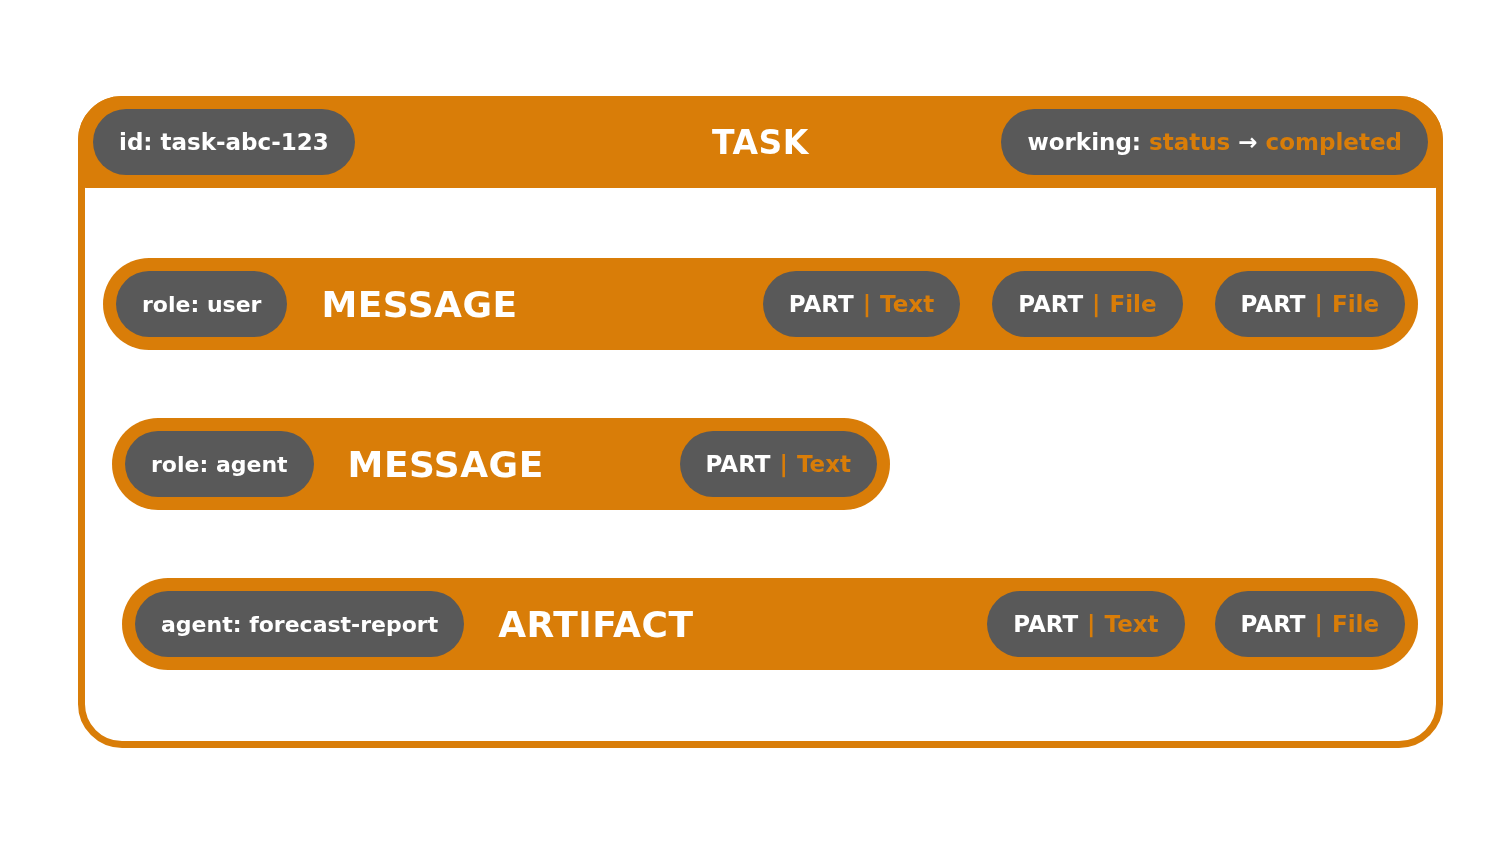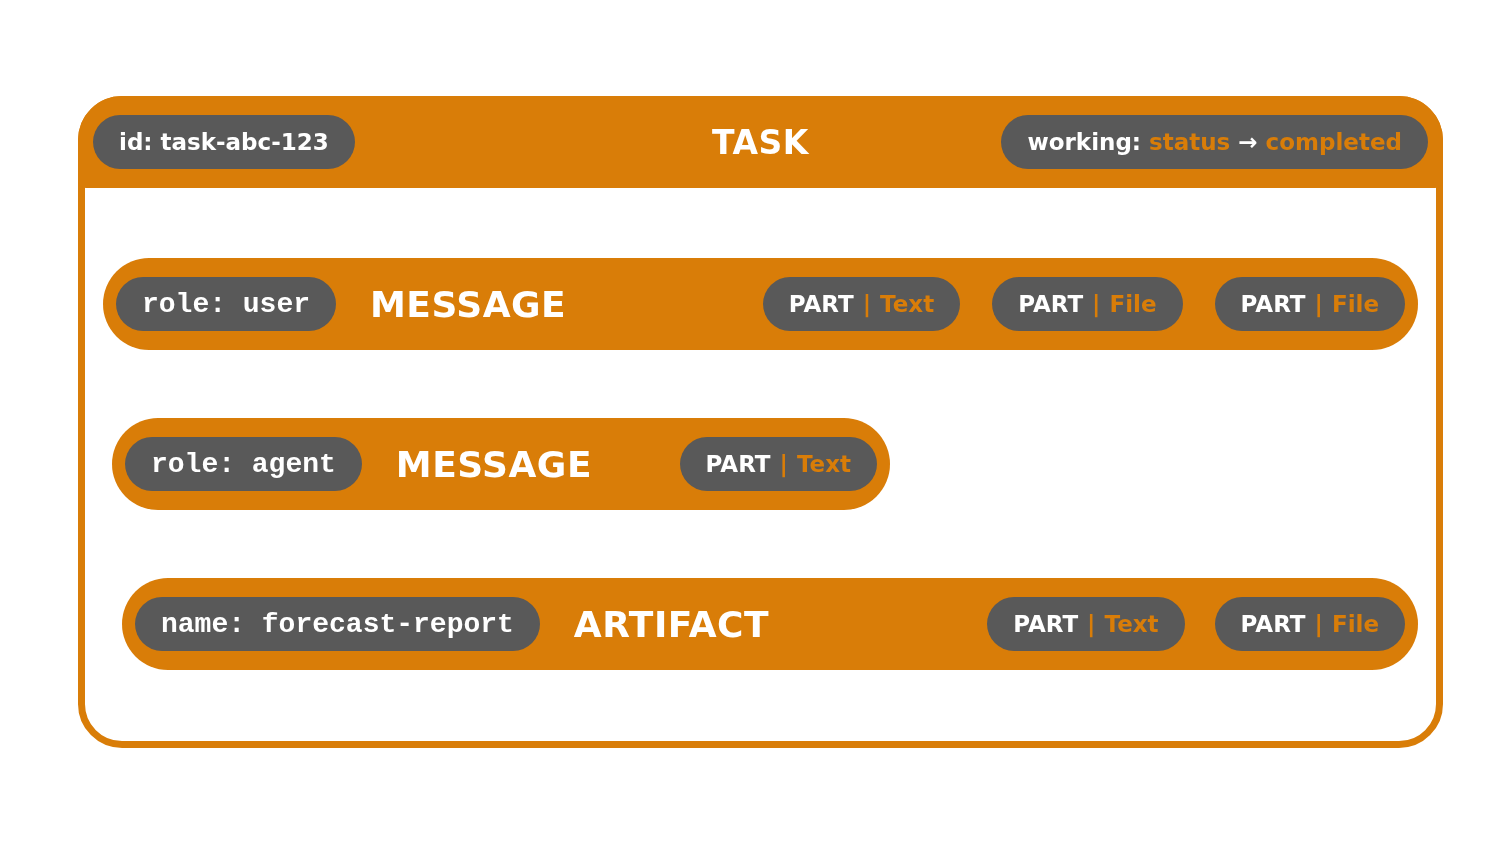--- a/index.html
+++ b/index.html
@@ -66,26 +66,26 @@
     position: relative;
     background: #595959;
     border-radius: 999px;
     display: flex;
     align-items: center;
     justify-content: center;
     color: #ffffff;
     font-size: 23px;
     font-weight: bold;
     padding: 0 26px;
-    height: 54px;
+    height: 66px;
     white-space: nowrap;
     z-index: 2;
   }
 
-  .pill.small-text { font-size: 28px; font-family: Liberation Mono, monospace; }
+  .pill.small-text { font-size: 22px; }
 
   .pill .accent { color: #d97d08; }
   .pill .sep {
     color: #d97d08;
     margin: 0 9px;
     font-weight: bold;
   }
 
   #task-id-pill { margin-left: 0; }
 
@@ -202,21 +202,21 @@
       <div class="pill">
         <span>PART</span>
         <span class="sep">|</span>
         <span class="accent">Text</span>
       </div>
     </div>
   </div>
 
   <div class="row-band" id="row-artifact">
     <div class="pill small-text">
-      <span>name: forecast-report</span>
+      <span>agent: forecast-report</span>
     </div>
     <div class="row-label">ARTIFACT</div>
     <div class="part-group">
       <div class="pill">
         <span>PART</span>
         <span class="sep">|</span>
         <span class="accent">Text</span>
       </div>
       <div class="pill">
         <span>PART</span>

